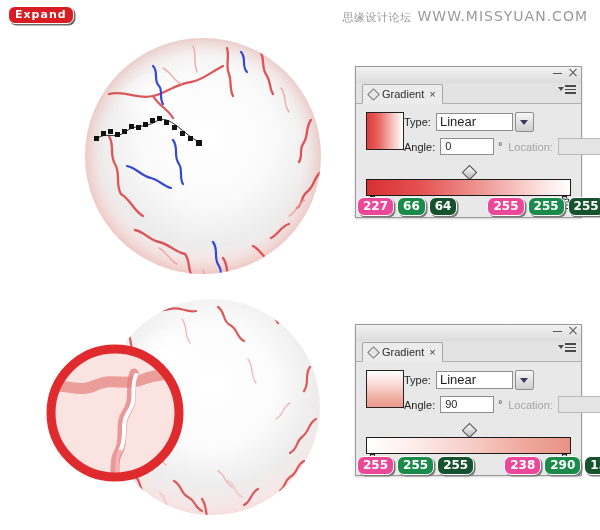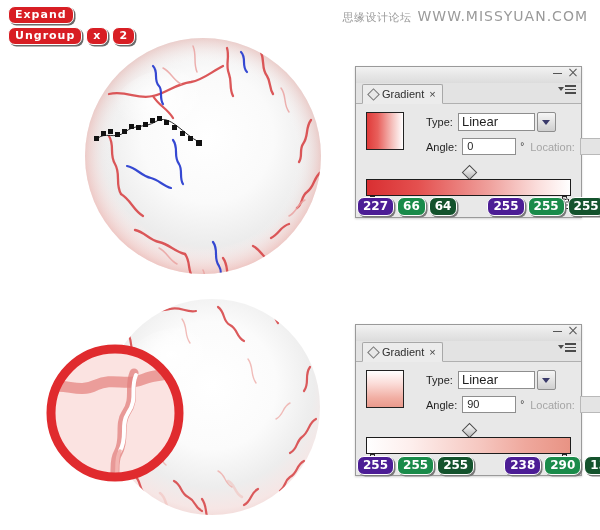--- a/index.html
+++ b/index.html
@@ -67,21 +67,21 @@
     font-size:11px;color:#2d2d2d;
   }
   .tab-dot{width:7px;height:7px;transform:rotate(45deg);border:1px solid #777;background:#e8e8e8;}
   .tab-close{font-size:11px;color:#444;margin-left:1px;}
   .panel-menu{position:absolute;right:5px;top:2px;display:flex;align-items:center;gap:1px;}
   .pm-tri{width:0;height:0;border-left:3.5px solid transparent;border-right:3.5px solid transparent;border-top:4px solid #4a4a4a;}
   .pm-lines{display:flex;flex-direction:column;gap:2px;}
   .pm-lines i{display:block;width:11px;height:1.5px;background:#4a4a4a;}
 
   .panel-body{padding:8px 10px 10px 10px;}
-  .row1{display:flex;align-items:flex-start;gap:22px;}
+  .row1{display:flex;align-items:flex-start;gap:0;}
   .swatch{
     width:36px;height:36px;border:1px solid #222;flex:none;
   }
   .fields{flex:1;}
   .fld{display:flex;align-items:center;margin-bottom:6px;}
   .lbl{font-size:11px;color:#1f1f1f;margin-right:5px;}
   .lbl.dim{color:#a5a5a5;}
   .sel{
     width:72px;height:16px;background:#fff;border:1px solid #8e8e8e;
     font-size:13px;line-height:16px;padding-left:3px;color:#1f1f1f;
@@ -138,21 +138,21 @@
   .rgb-row{position:absolute;display:flex;align-items:center;z-index:35;}
   .rgb-group{display:flex;gap:3px;}
   .rgb-gap{width:30px;}
   .chip{
     color:#fff;font-weight:bold;font-size:12px;line-height:12px;
     padding:2px 5px 3px 5px;border-radius:7px;
     border:1.5px solid #ffffff;
     box-shadow:1.5px 1.5px 0 #7a7a7a;
     font-family:"DejaVu Sans", sans-serif;
   }
-  .chip.r{background:#4c1d95;}
+  .chip.r{background:#ec4899;}
   .chip.g{background:#1a8b4a;}
   .chip.b{background:#14532d;}
   .rgb-top{left:357px;top:197px;}
   .rgb-bottom{left:357px;top:456px;}
 
   
   .eye{position:absolute;}
   .eye svg{display:block;}
 </style>
 </head>
@@ -308,25 +308,20 @@
         </g>
         <circle cx="93" cy="118" r="64" fill="none" stroke="#e02b2e" stroke-width="9"></circle>
       </g>
     </svg>
   </div>
 
   <div class="title-block">
     <div class="badge-line">
       <span class="word">Expand</span>
     </div>
-    <div class="badge-line">
-      <span class="word">Ungroup</span>
-      <span class="word">x</span>
-      <span class="word">2</span>
-    </div>
   </div>
 
   <div class="watermark">
     <span>思缘设计论坛</span><span class="url">WWW.MISSYUAN.COM</span>
   </div>
 
   <div class="panel panel-top">
     <div class="panel-titlebar">
       <div class="win-btns">
         <span class="win-min"></span>

